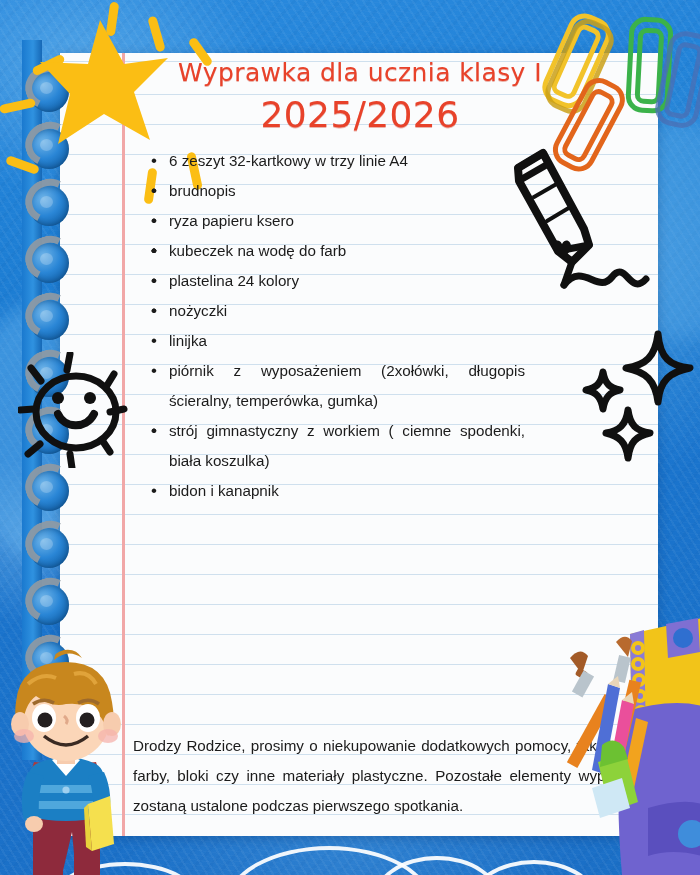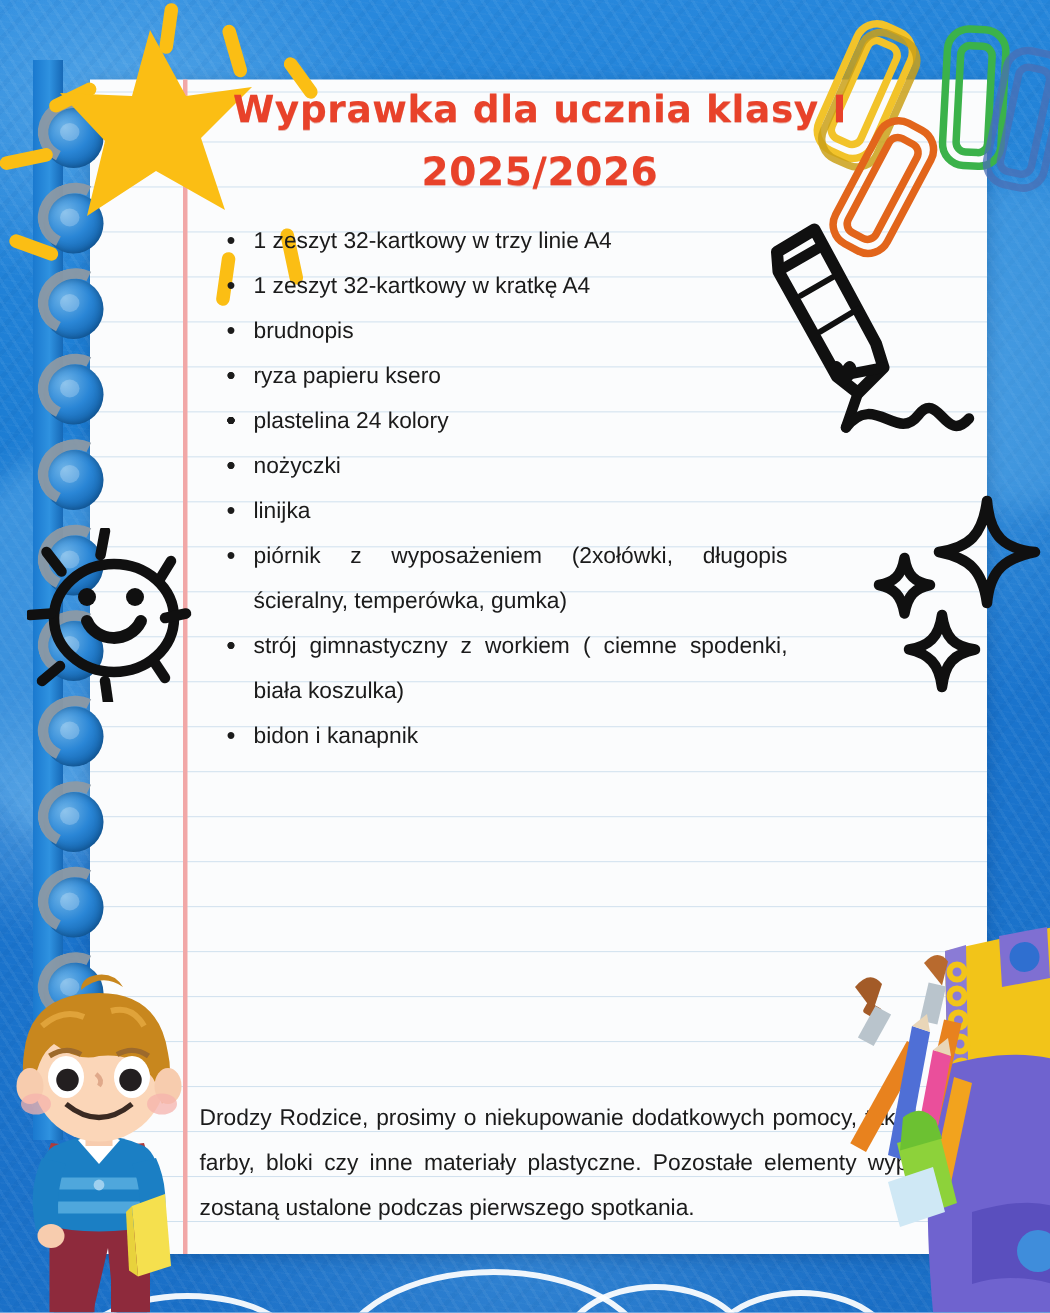--- a/index.html
+++ b/index.html
@@ -61,25 +61,25 @@
     background:rgba(255,255,255,.22);
   }
   .spiral-bar{
     position:absolute;left:22px;top:40px;width:20px;height:720px;
     background:linear-gradient(90deg,#1a79cf,#2f92e0 55%,#1668b6);
   }
 
   
   .title-wrap{position:absolute;left:150px;top:52px;width:420px;text-align:center;}
   .title-line{
-    color:#e8422a;font-family:"DejaVu Sans", sans-serif;font-weight:bold;
+    color:#e8422a;font-family:"DejaVu Sans", sans-serif;font-weight:normal;
     font-size:25px;letter-spacing:.4px;line-height:42px;
     text-shadow:0 1px 0 rgba(200,50,25,.35);
   }
-  .title-line.t2{font-size:26px;}
+  .title-line.t2{font-size:36px;}
 
   
   .list{position:absolute;left:148px;top:146px;width:370px;}
   .li{
     position:relative;padding-left:21px;
     font-size:15.2px;color:#1b1b1b;line-height:30px;
   }
   .li .dot{position:absolute;left:3px;top:0;line-height:30px;font-size:17px;}
   .li.just{text-align:justify;width:356px;}
   .li.just .txt{display:block;}
@@ -218,30 +218,30 @@
     <circle cx="40" cy="46" r="6" fill="#101010"></circle>
     <circle cx="72" cy="46" r="6" fill="#101010"></circle>
   </svg>
 
   <div class="title-wrap">
     <div class="title-line t1">Wyprawka dla ucznia klasy I</div>
     <div class="title-line t2">2025/2026</div>
   </div>
 
   <div class="list">
-    <div class="li"><span class="dot">•</span><span class="txt">1 zeszyt 32-kartkowy w trzy linie A4</span></div>
-    <div class="li"><span class="dot">•</span><span class="txt">1 zeszyt 32-kartkowy w kratkę A4</span></div>
+    <div class="li"><span class="dot">•</span><span class="txt">6 zeszyt 32-kartkowy w trzy linie A4</span></div>
+    <div class="li"><span class="dot">•</span></div>
     <div class="li"><span class="dot">•</span><span class="txt">brudnopis</span></div>
     <div class="li"><span class="dot">•</span></div>
     <div class="li"><span class="dot">•</span><span class="txt">ryza papieru ksero</span></div>
     <div class="li"><span class="dot">•</span></div>
     <div class="li"><span class="dot">•</span></div>
     <div class="li"><span class="dot">•</span></div>
     <div class="li"><span class="dot">•</span></div>
-    <div class="li"><span class="dot">•</span></div>
+    <div class="li"><span class="dot">•</span><span class="txt">kubeczek na wodę do farb</span></div>
     <div class="li"><span class="dot">•</span></div>
     <div class="li"><span class="dot">•</span><span class="txt">plastelina 24 kolory</span></div>
     <div class="li"><span class="dot">•</span></div>
     <div class="li"><span class="dot">•</span><span class="txt">nożyczki</span></div>
     <div class="li"><span class="dot">•</span><span class="txt">linijka</span></div>
     <div class="li just">
         <span class="dot">•</span>
         <span class="txt">piórnik z wyposażeniem (2xołówki, długopis ścieralny, temperówka, gumka)</span>
       </div>
     <div class="li"><span class="dot">•</span></div>

